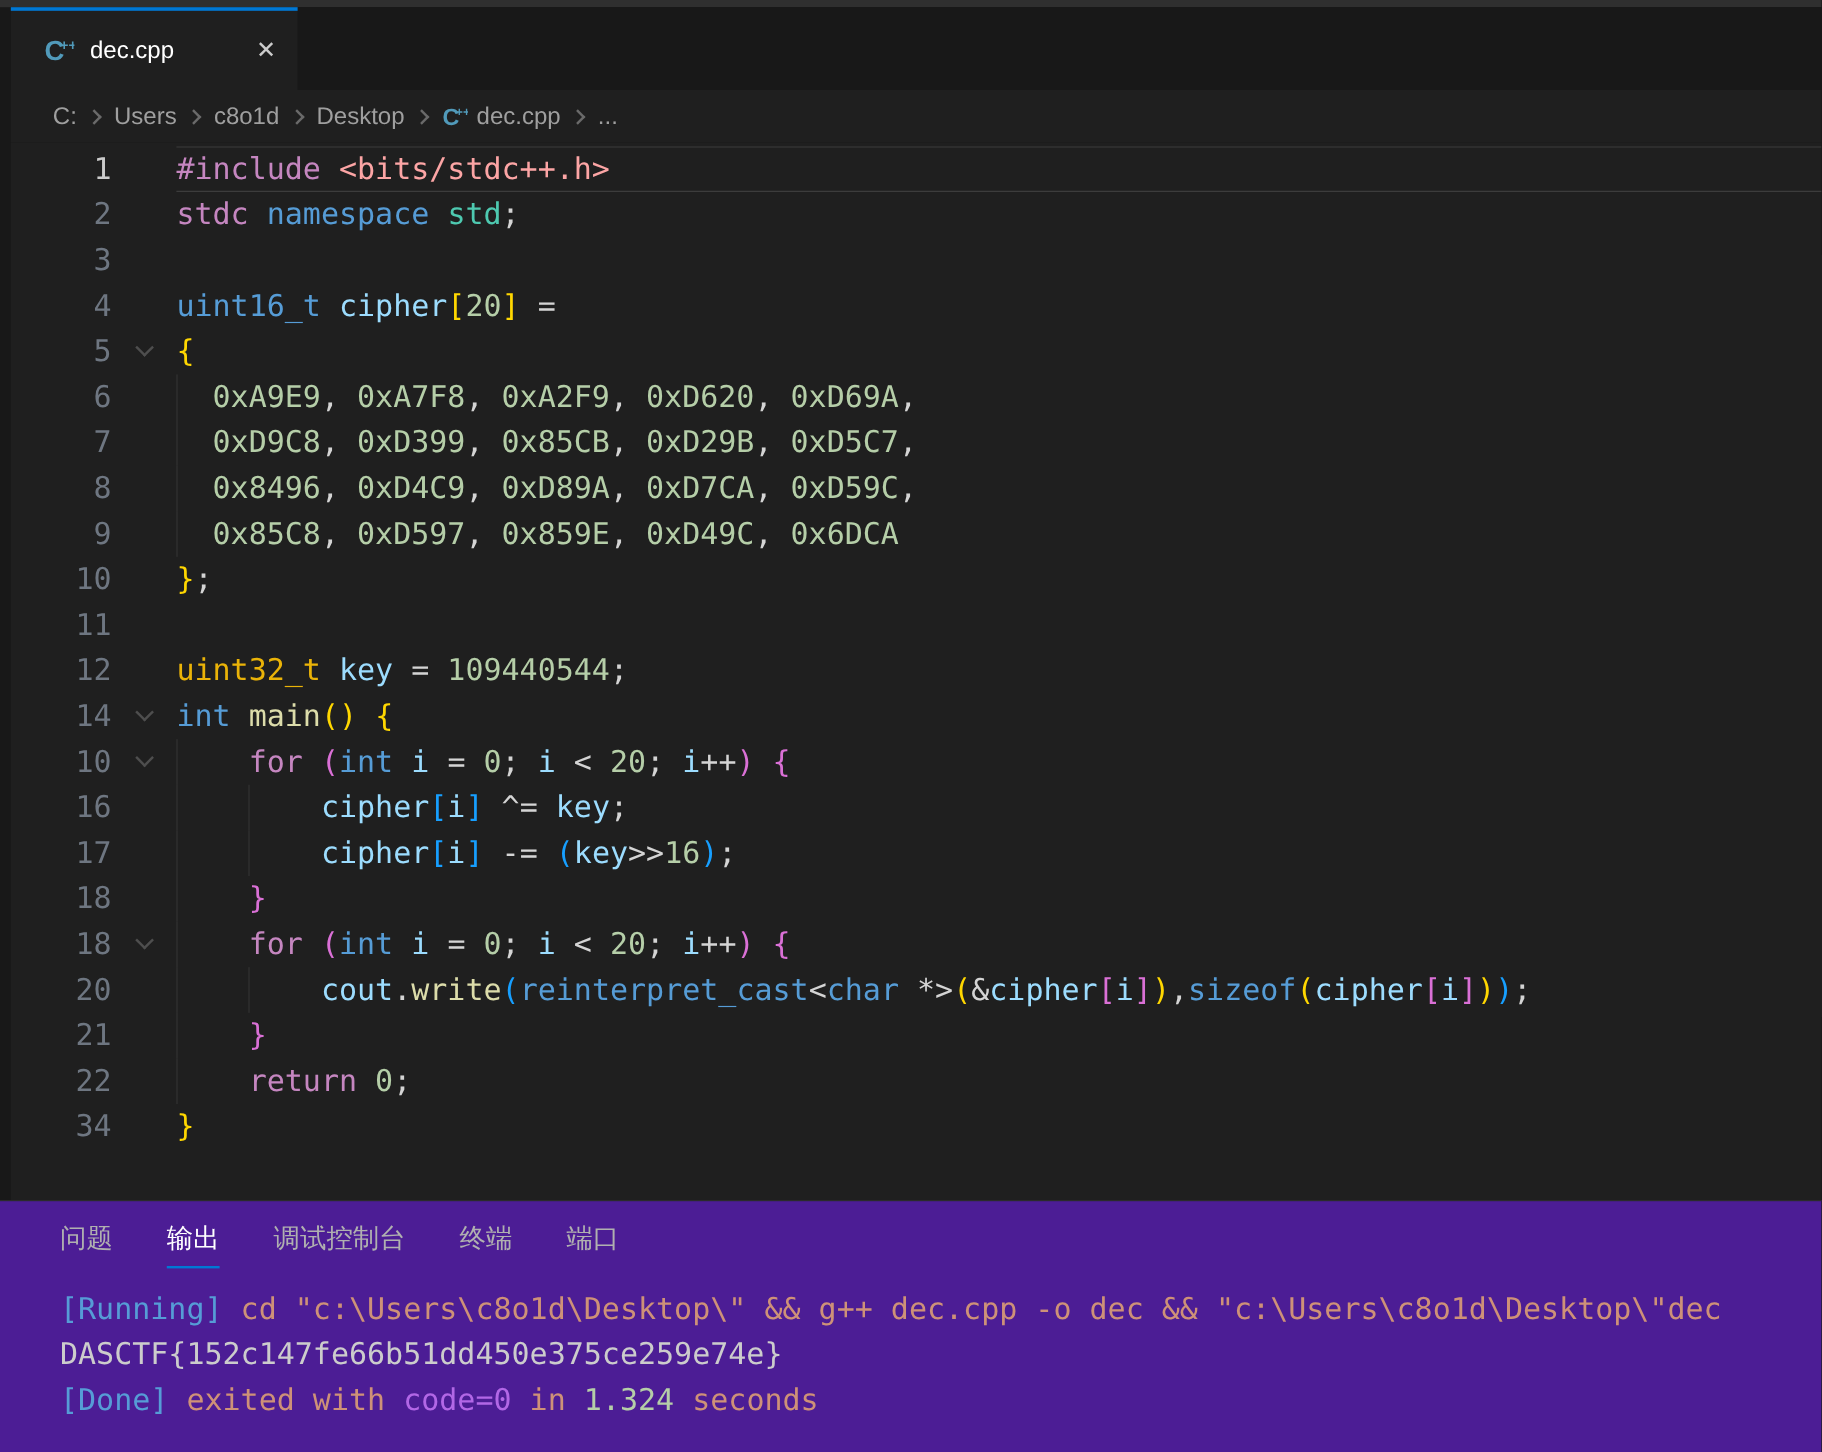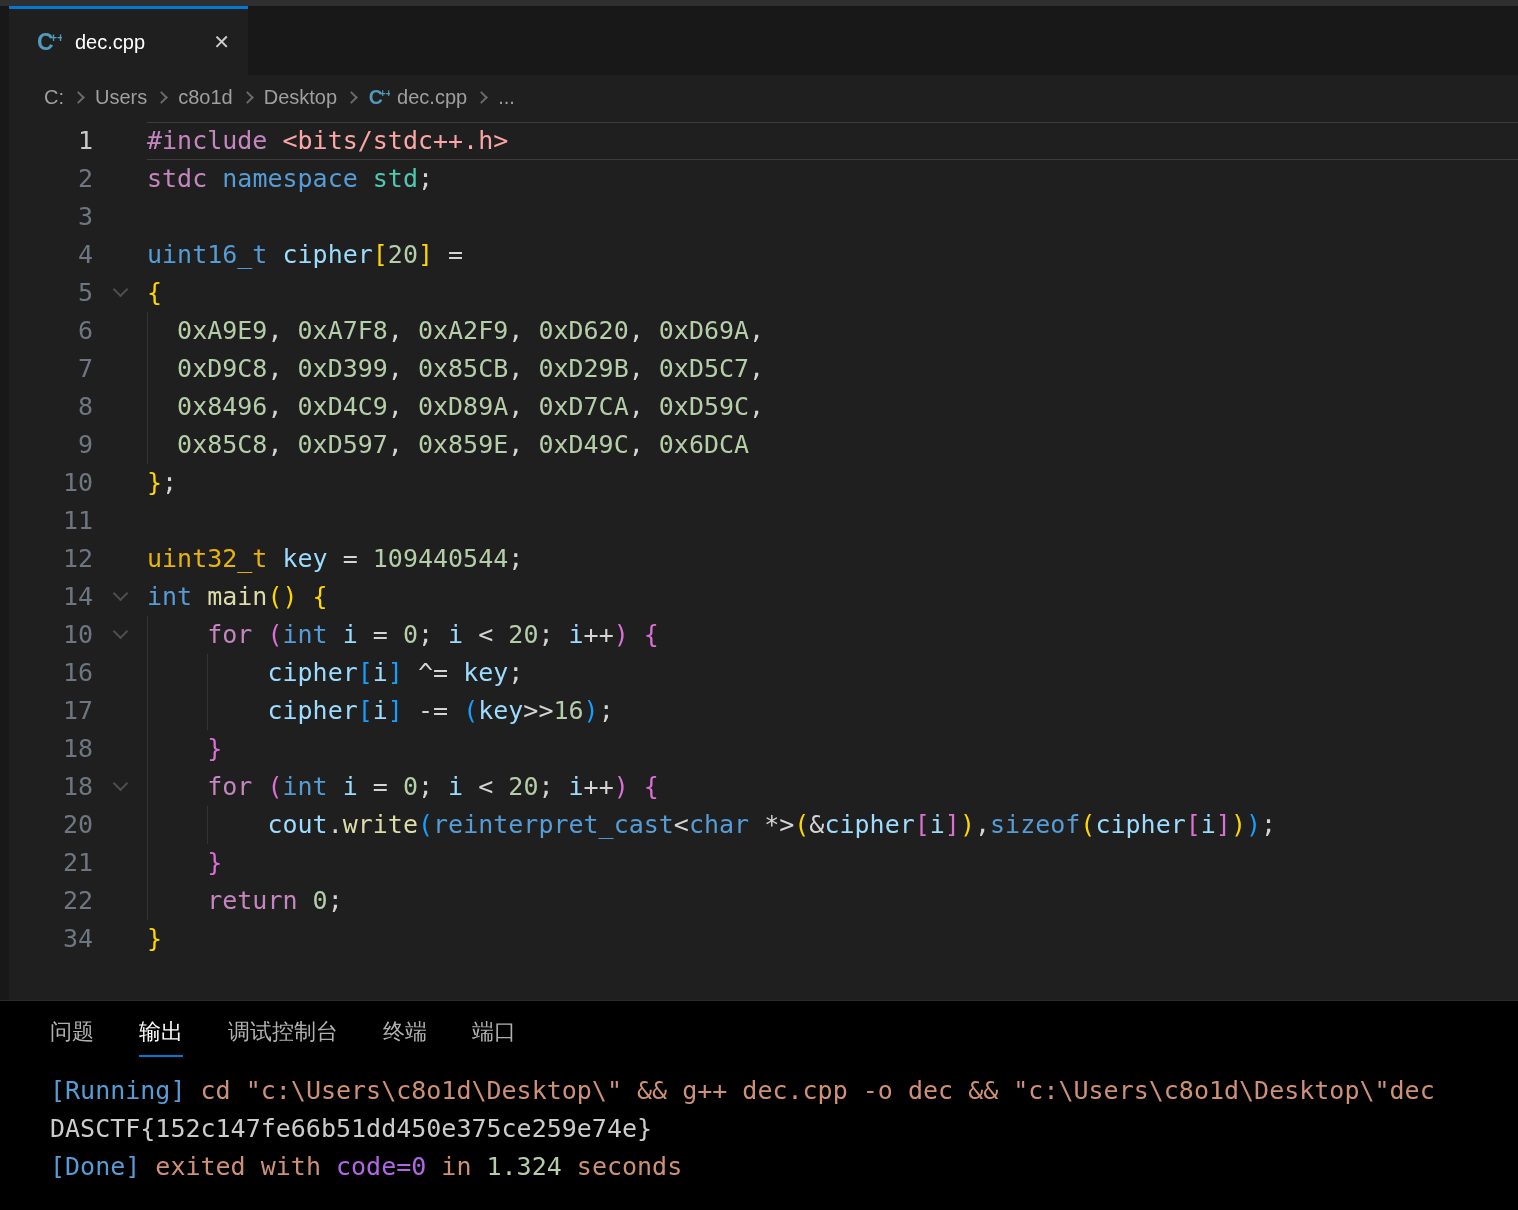--- a/index.html
+++ b/index.html
@@ -35,21 +35,21 @@
   .fold-col { width:54px; flex:none; display:flex; align-items:center; justify-content:center; }
   .chevron {
     width:11px; height:11px; border-left:2px solid #4e4e4e; border-bottom:2px solid #4e4e4e;
     transform:rotate(-45deg); margin-top:-7px;
   }
   .code-text { position:relative; white-space:pre; flex:1; }
   .code-line.current .code-text { box-shadow: inset 0 1px 0 #3c3c3c, inset 0 -1px 0 #3c3c3c; }
   .guide { position:absolute; top:0; bottom:0; width:1px; background:#333333; }
   .panel {
     position:absolute; top:1000px; left:0; right:0; bottom:0;
-    background:#000000; border-top:1px solid #2b2b2b;
+    background:#4c1d95; border-top:1px solid #2b2b2b;
   }
   .panel-tabs {
     display:flex; align-items:flex-start; padding:16px 0 0 50px; font-size:22px; color:#b0b0b0;
   }
   .panel-tab { margin-right:45px; padding-bottom:8px; cursor:pointer; line-height:30px; }
   .panel-tab.active { color:#ffffff; border-bottom:2px solid #0078d4; }
   .panel-output {
     padding:15px 0 0 50px; font-family:"DejaVu Sans Mono", monospace; font-size:25px;
     white-space:pre; overflow:hidden;
   }

